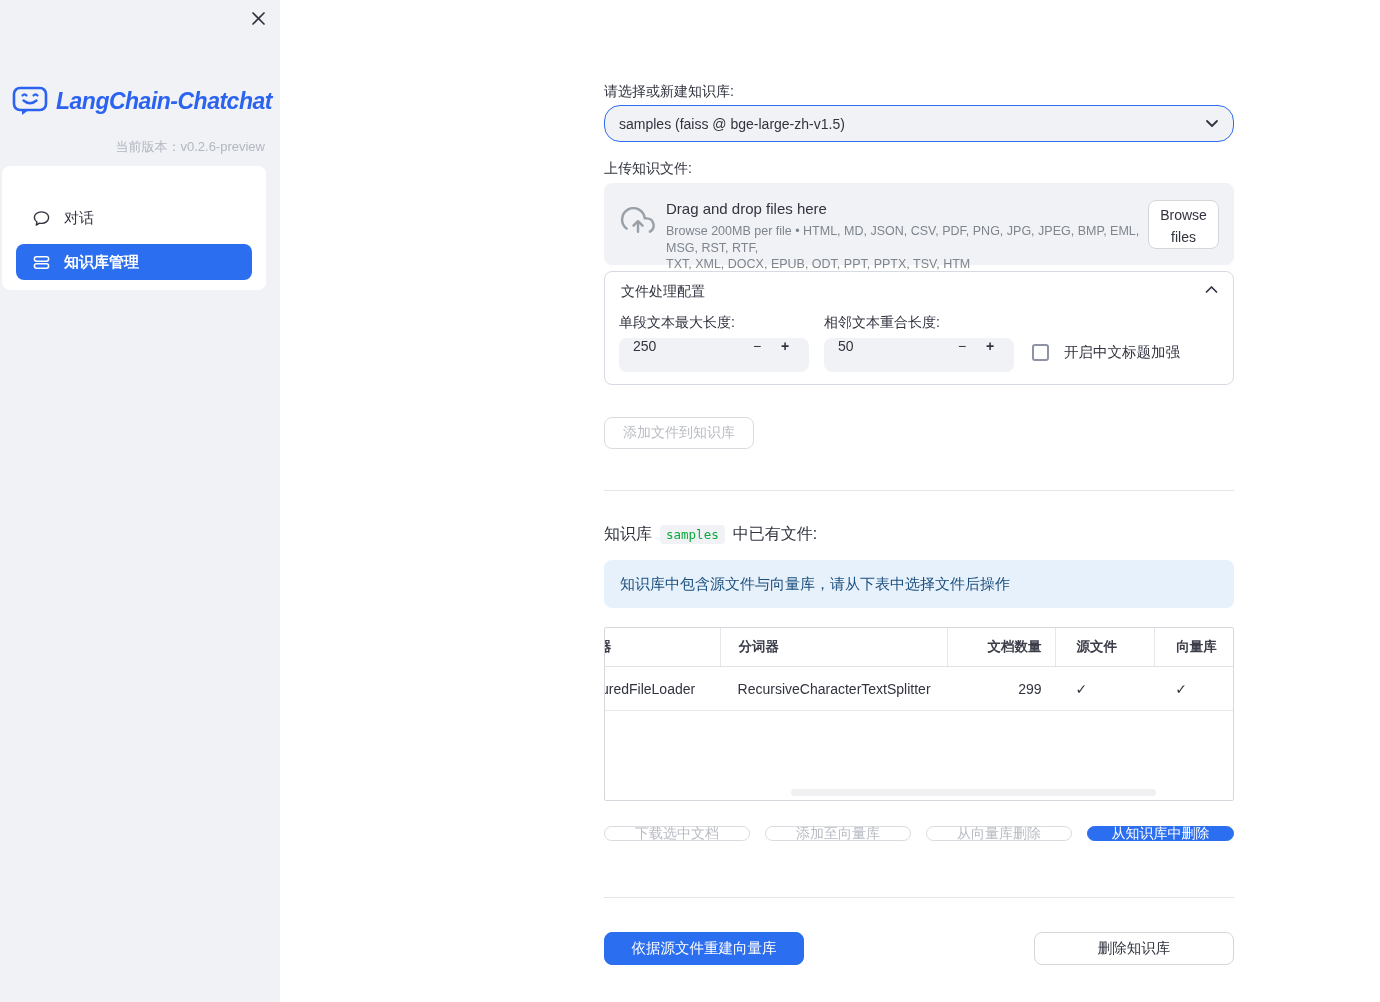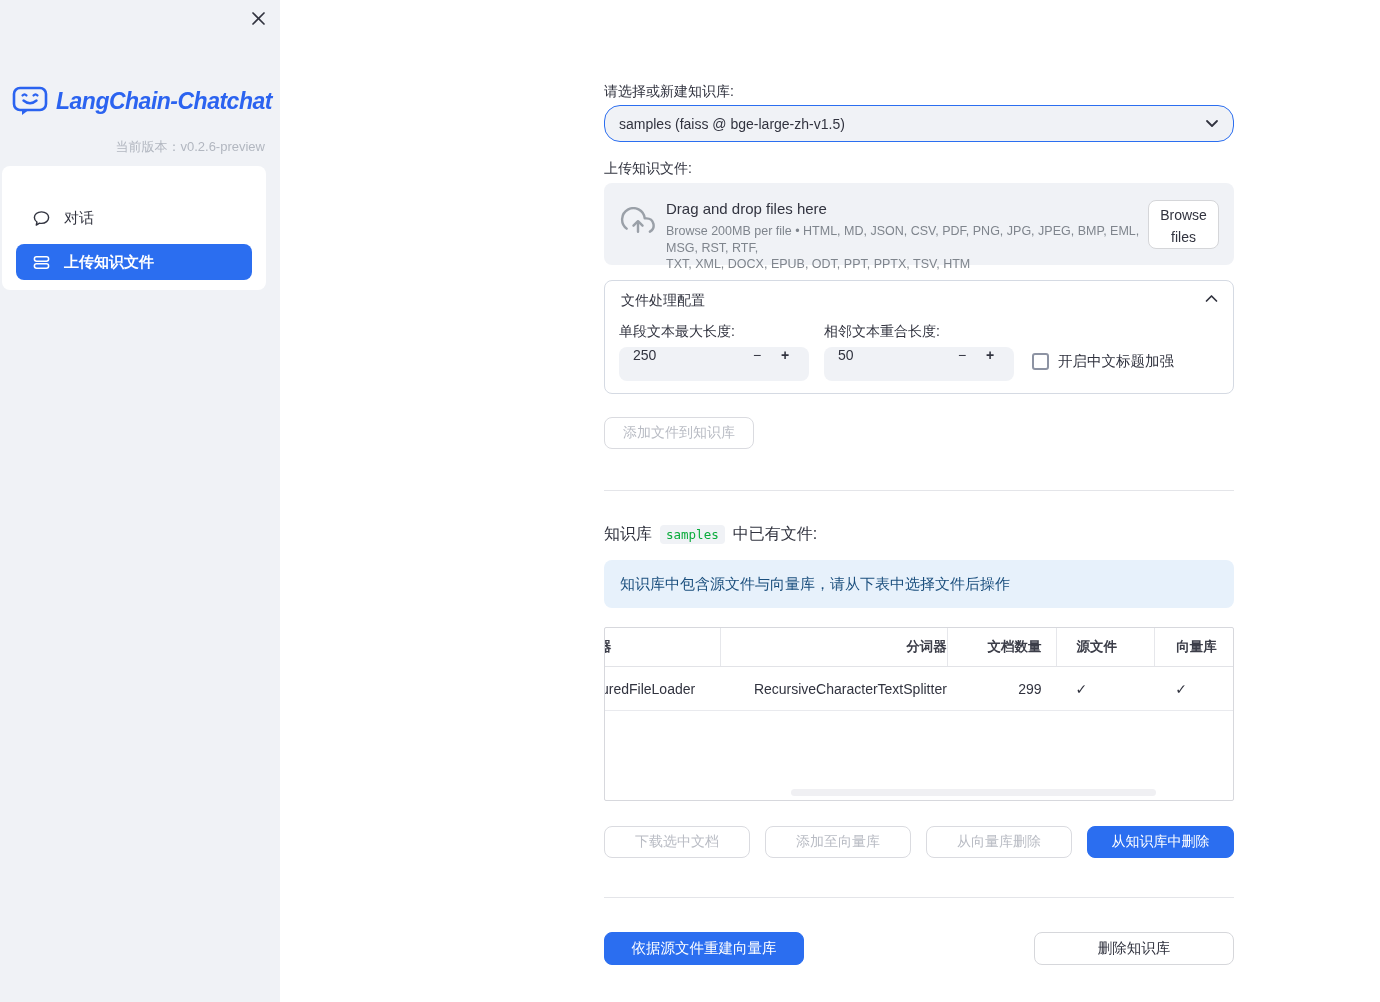--- a/index.html
+++ b/index.html
@@ -30,31 +30,31 @@
 
   .uploader { position:absolute; left:0; top:183px; width:630px; height:82px; background:#f0f2f6;
               border-radius:8px; }
   .up-title { position:absolute; left:62px; top:17px; font-size:15px; color:#31333f; }
   .up-sub { position:absolute; left:62px; top:40px; width:478px; font-size:12.5px; line-height:1.32; color:#7f858d; }
   .browse-btn { position:absolute; right:15px; top:17px; width:71px; height:49px; background:#ffffff;
                 border:1px solid #d5d6d9; border-radius:8px; font-size:14px; color:#31333f;
                 line-height:1.55; text-align:center; padding-top:4px; cursor:pointer;
                 font-family:"Liberation Sans","DejaVu Sans",sans-serif; }
 
-  .expander { position:absolute; left:0; top:280px; width:630px; height:114px; border:1px solid #d5dae3; border-radius:8px; }
+  .expander { position:absolute; left:0; top:271px; width:630px; height:114px; border:1px solid #d5dae3; border-radius:8px; }
   .exp-title { position:absolute; left:16px; top:11px; font-size:14px; }
   .exp-chev { position:absolute; right:15px; top:13px; }
   .num-label1 { position:absolute; left:14px; top:42px; font-size:14px; }
   .num-label2 { position:absolute; left:219px; top:42px; font-size:14px; }
   .num-input { position:absolute; top:66px; width:190px; height:34px; background:#f0f2f6; border-radius:8px;
                display:flex; align-items:flex-start; padding:0 14px; font-size:14px;gap:8px; }
   .step-btn { background:none; border:none; font-size:14px; color:#31333f; cursor:pointer; width:20px;
               font-family:"Liberation Sans","DejaVu Sans",sans-serif; }
   .num-val { flex:1; }
-  .checkbox-row { position:absolute; left:427px; top:71px; display:flex; align-items:center; gap:9px; cursor:pointer;justify-content:space-between; }
+  .checkbox-row { position:absolute; left:427px; top:71px; display:flex; align-items:center; gap:15px; cursor:pointer;justify-content:space-between; }
   .checkbox-box { width:17px; height:17px; border:2px solid #8d93a3; border-radius:3px; background:#ffffff; }
   .checkbox-label { font-size:14.5px; }
 
   .btn { display:flex; align-items:center; justify-content:center; border-radius:8px; font-size:14px;
          border:1px solid #d6d7db; background:#ffffff; color:#31333f; cursor:pointer;
          font-family:"Liberation Sans","DejaVu Sans",sans-serif; }
   .btn.disabled { color:#b9bcc4; border-color:#dadbe0; cursor:default; }
   .btn.primary { background:#2b6ef0; border-color:#2b6ef0; color:#ffffff; }
 
   .divider { position:absolute; left:0; width:630px; height:1px; background:#e4e5e9; }
@@ -66,30 +66,30 @@
   .infobox { position:absolute; left:0; top:560px; width:630px; height:48px; background:#e7f1fb;
              border-radius:8px; display:flex; align-items:center; padding:0 16px; font-size:15px; color:#1b4f7e; }
 
   .grid { position:absolute; left:0; top:627px; width:630px; height:174px; border:1px solid #d7d8dd;
           border-radius:2px; background:#ffffff; overflow:hidden; }
   .grid-header { position:absolute; left:0; top:0; width:100%; height:39px; border-bottom:1px solid #e2e3e7; display:flex; }
   .gh-cell { height:100%; display:flex; align-items:center; font-size:13.5px; font-weight:600; color:#3b3d48;
              overflow:hidden; white-space:nowrap; }
   .grid-row { position:absolute; left:0; top:39px; width:100%; height:44px; border-bottom:1px solid #e9eaee; display:flex; }
   .gr-cell { height:100%; display:flex; align-items:center; font-size:14px; color:#31333f; overflow:hidden; white-space:nowrap; }
-  .c1 { width:115px; } .c2 { width:228px; padding-left:30px; border-left:1px solid #e6e7eb;justify-content:flex-end; }
+  .c1 { width:115px; } .c2 { width:228px; padding-left:18px; border-left:1px solid #e6e7eb; }
   .c3 { width:109px; justify-content:flex-end; padding-right:14px; border-left:1px solid #e6e7eb; }
   .c4 { width:99px; padding-left:20px; border-left:1px solid #e6e7eb; }
   .c5 { width:79px; padding-left:21px; border-left:1px solid #e6e7eb; }
   .grid-row .c2, .grid-row .c3, .grid-row .c4, .grid-row .c5 { border-left:none; }
   .clip-left-header { margin-left:-7px; }
   .clip-left-cell { margin-left:-4px; }
   .hscroll-thumb { position:absolute; left:186px; bottom:4px; width:365px; height:7px; background:#f0f0f3; border-radius:4px; }
 
-  .actions .btn { position:absolute; top:826px; width:146px; height:32px; }
+  .actions .btn { position:absolute; top:826px; width:146px; height:15px; }
   .rebuild-btn { position:absolute; left:0; top:932px; width:200px; height:33px; font-size:14.5px; }
   .deletekb-btn { position:absolute; left:430px; top:932px; width:200px; height:33px; font-size:14.5px; }
 </style>
 </head>
 <body>
 
 <div class="app">
 
   <aside class="sidebar">
     <button class="close-btn">
@@ -119,21 +119,21 @@
         <svg width="19" height="19" viewBox="0 0 20 20">
           <path d="M10 3 C5.6 3 2.5 5.7 2.5 9 c0 1.9 1 3.6 2.7 4.7 L4.5 17 l3.4-2.1 c0.7 0.15 1.4 0.2 2.1 0.2 4.4 0 7.5-2.7 7.5-6.1 C17.5 5.7 14.4 3 10 3 Z" fill="none" stroke="#31333f" stroke-width="1.5" stroke-linejoin="round"></path>
         </svg>
         <span>对话</span>
       </div>
       <div class="menu-item active">
         <svg width="19" height="19" viewBox="0 0 20 20">
           <rect x="2.5" y="4" width="15" height="4.6" rx="2.3" fill="none" stroke="#ffffff" stroke-width="1.6"></rect>
           <rect x="2.5" y="11.4" width="15" height="4.6" rx="2.3" fill="none" stroke="#ffffff" stroke-width="1.6"></rect>
         </svg>
-        <span>上传知识文件</span>
+        <span>知识库管理</span>
       </div>
     </nav>
   </aside>
 
   <main class="content">
 
     <div class="abs field-label" style="left:0; top:83px;">请选择或新建知识库:</div>
     <div class="selectbox">
       <span>samples (faiss @ bge-large-zh-v1.5)</span>
       <svg class="chev" width="14" height="9" viewBox="0 0 14 9">

